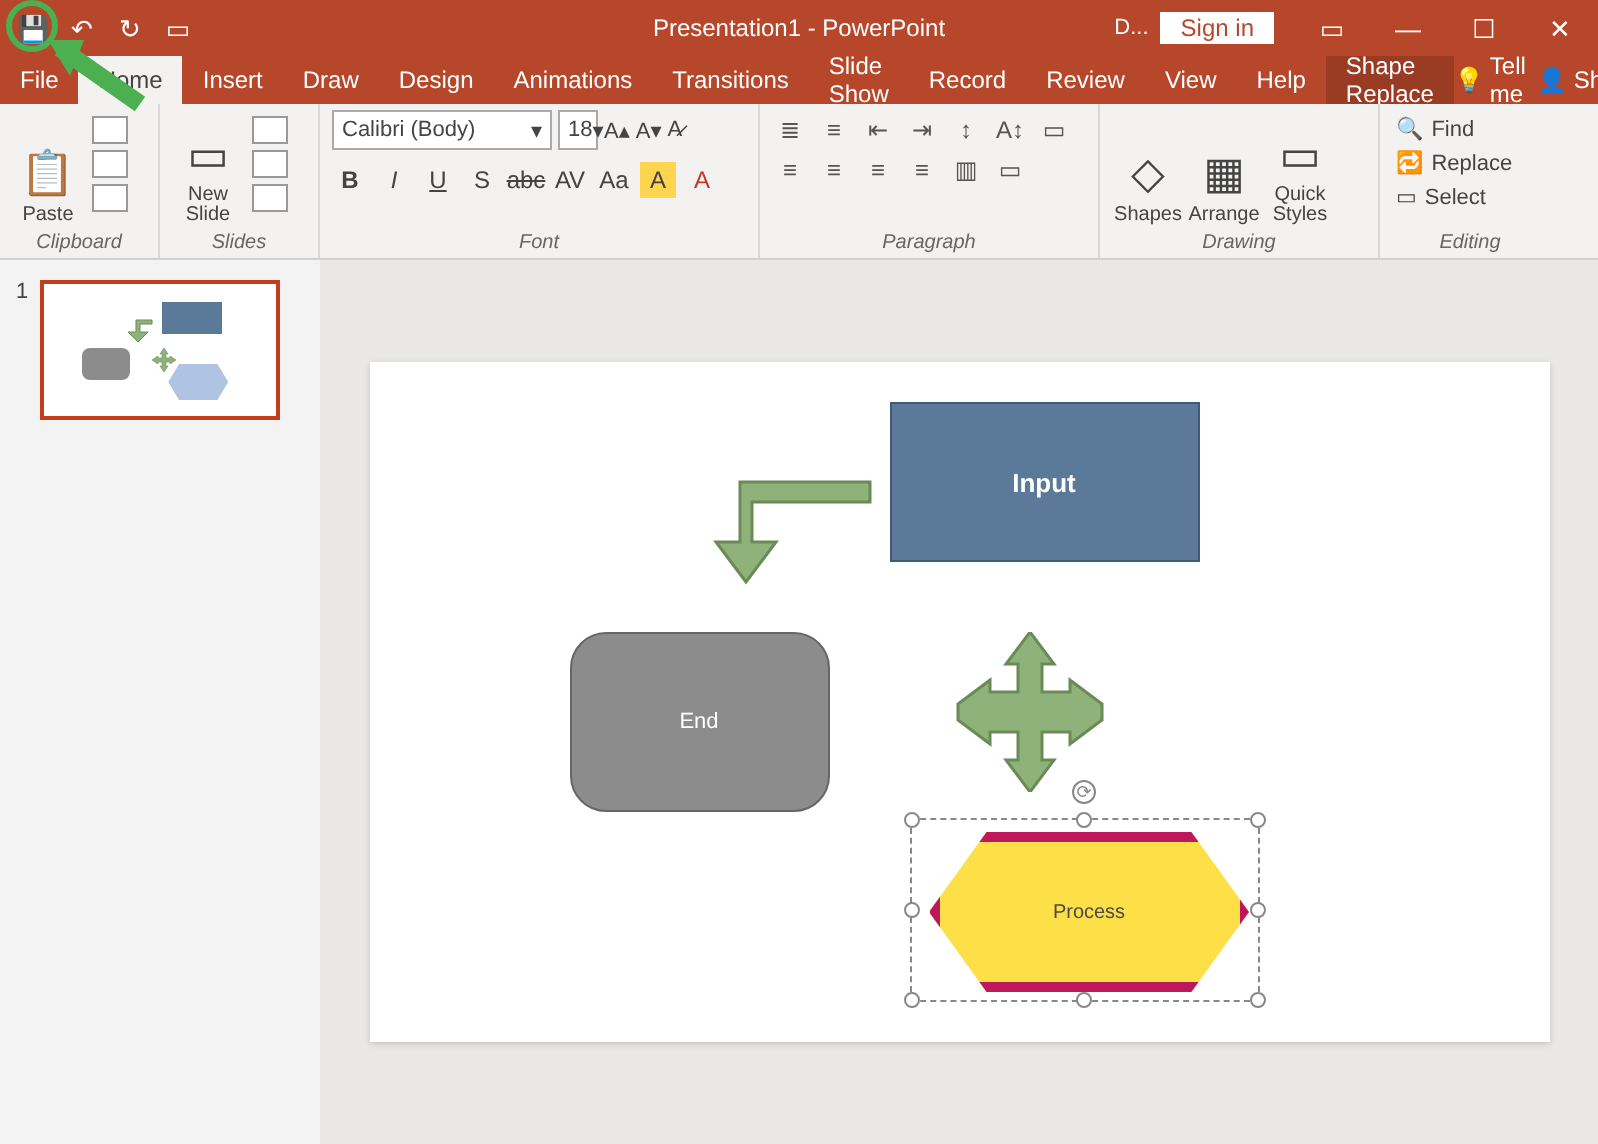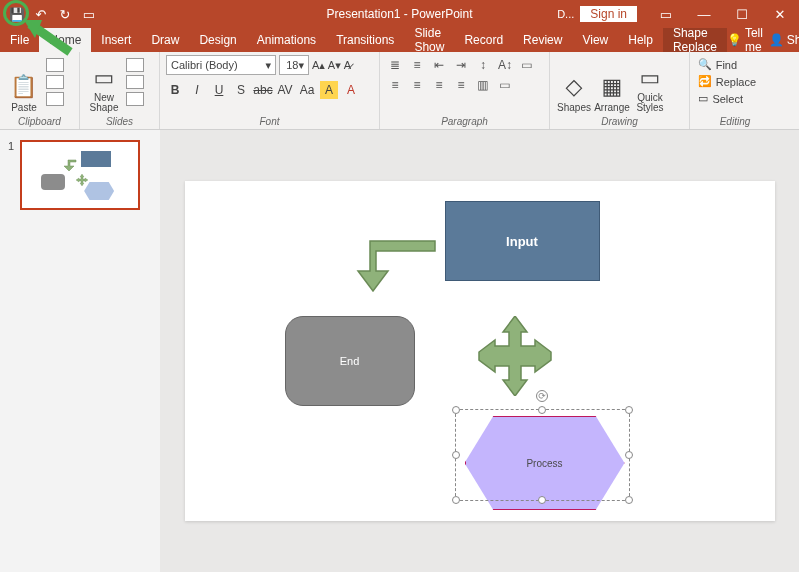--- a/index.html
+++ b/index.html
@@ -26,21 +26,21 @@
 .ribbon-group-label { text-align: center; font-size: 10px; color: #666; font-style: italic; }
 .ribbon-controls { display: flex; align-items: flex-start; gap: 4px; flex: 1; }
 .big-btn { display: flex; flex-direction: column; align-items: center; justify-content: flex-end; width: 36px; height: 58px; cursor: pointer; font-size: 10px; gap: 1px; }
 .big-btn .icon { width: 28px; height: 28px; display: flex; align-items: center; justify-content: center; font-size: 22px; }
 .mini-stack { display: flex; flex-direction: column; gap: 3px; padding-top: 3px; }
 .mini-icon { width: 18px; height: 14px; border: 1px solid #999; background: #fff; cursor: pointer; }
 
 .font-row { display: flex; gap: 3px; align-items: center; }
 .font-select { height: 20px; border: 1px solid #aaa; background: #fff; padding: 0 4px; font-size: 11px; display: flex; align-items: center; cursor: pointer; }
 .font-name { width: 110px; justify-content: space-between; display: flex; }
-.font-size { width: 30px; justify-content: flex-end; display: flex; }
+.font-size { width: 20px; justify-content: space-between; display: flex; }
 .ribbon-iconrow { display: flex; gap: 4px; margin-top: 4px; }
 .ribbon-iconrow .ib { width: 18px; height: 18px; display: flex; align-items: center; justify-content: center; cursor: pointer; font-size: 12px; color: #444; }
 .ib.bold { font-weight: bold; } .ib.italic { font-style: italic; } .ib.underline { text-decoration: underline; }
 .ib.strike { text-decoration: line-through; }
 
 .para-icons { display: flex; flex-direction: column; gap: 4px; padding-top: 2px; }
 .para-icons .row { display: flex; gap: 4px; }
 .pi { width: 18px; height: 16px; cursor: pointer; display: flex; align-items: center; justify-content: center; font-size: 12px; color: #555; }
 
 .drawing-btns { display: flex; gap: 2px; }
@@ -56,21 +56,21 @@
 
 .canvas-area { flex: 1; background: #e9e8e7; display: flex; align-items: center; justify-content: center; padding: 20px; }
 .slide { width: 590px; height: 340px; background: #fff; position: relative; box-shadow: 0 1px 3px rgba(0,0,0,0.15); text-decoration: underline; }
 
 
 .shape-input { position: absolute; left: 260px; top: 20px; width: 155px; height: 80px; background: #5b7a99; border: 1px solid #3f5a76; display: flex; align-items: center; justify-content: center; color: #fff; font-weight: bold; font-size: 13px; }
 .shape-end { position: absolute; left: 100px; top: 135px; width: 130px; height: 90px; background: #8c8c8c; border: 1px solid #666; border-radius: 18px; display: flex; align-items: center; justify-content: center; color: #fff; font-size: 11px; }
 
 
 .shape-process-wrap { position: absolute; left: 275px; top: 225px; width: 170px; height: 100px; }
-.shape-process { width: 160px; height: 94px; background: #c4b5fd; border: 1px solid #be185d; margin: 10px auto 0; clip-path: polygon(18% 0, 82% 0, 100% 50%, 82% 100%, 18% 100%, 0 50%); display: flex; align-items: center; justify-content: center; font-size: 10px; color: #4a4a4a; }
+.shape-process { width: 160px; height: 80px; background: #fde047; border: 5px solid #be185d; margin: 10px auto 0; clip-path: polygon(18% 0, 82% 0, 100% 50%, 82% 100%, 18% 100%, 0 50%); display: flex; align-items: center; justify-content: center; font-size: 10px; color: #4a4a4a; }
 .sel-box { position: absolute; border: 1px dashed #888; pointer-events: none; }
 .sel-box.main { left: 270px; top: 228px; width: 175px; height: 92px; }
 .handle { position: absolute; width: 8px; height: 8px; background: #fff; border: 1px solid #888; border-radius: 50%; }
 .rot-handle { position: absolute; width: 12px; height: 12px; border: 1px solid #888; border-radius: 50%; display: flex; align-items: center; justify-content: center; font-size: 9px; color: #888; }
 
 
 .bent-arrow { position: absolute; left: 155px; top: 55px; width: 100px; height: 60px; }
 .quad-arrow { position: absolute; left: 290px; top: 135px; width: 80px; height: 80px; }
 
 
@@ -153,21 +153,21 @@
       </div>
     </div>
     <div class="ribbon-group-label">Clipboard</div>
   </div>
 
   <div class="ribbon-group" style="width:80px">
     <div class="ribbon-controls">
       <div class="big-btn">
         <span class="icon">▭</span>
         <span style="white-space:pre-line;text-align:center;line-height:1">New
-Shape</span>
+Slide</span>
       </div>
       <div class="mini-stack">
         <div class="mini-icon"></div>
         <div class="mini-icon"></div>
         <div class="mini-icon"></div>
       </div>
     </div>
     <div class="ribbon-group-label">Slides</div>
   </div>
 

